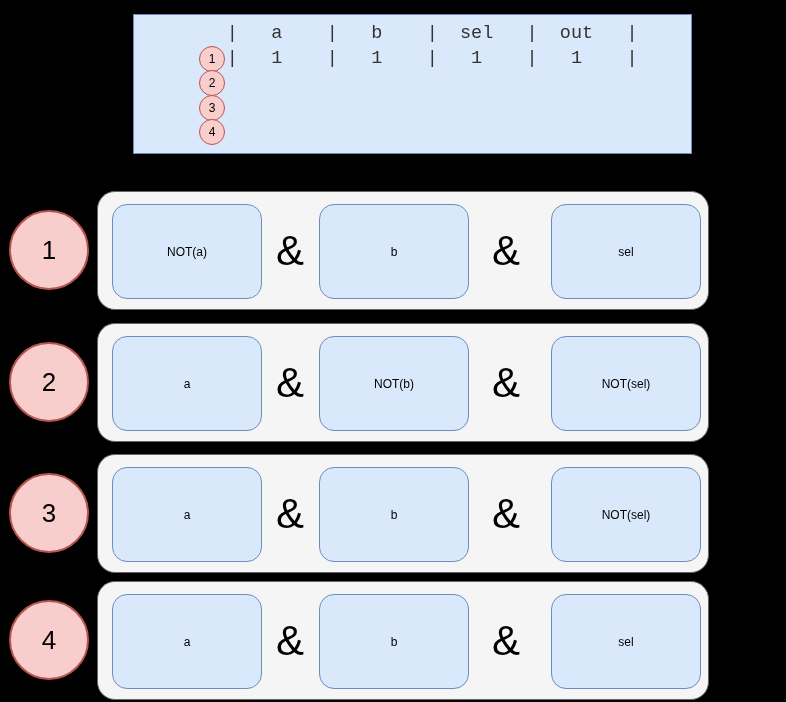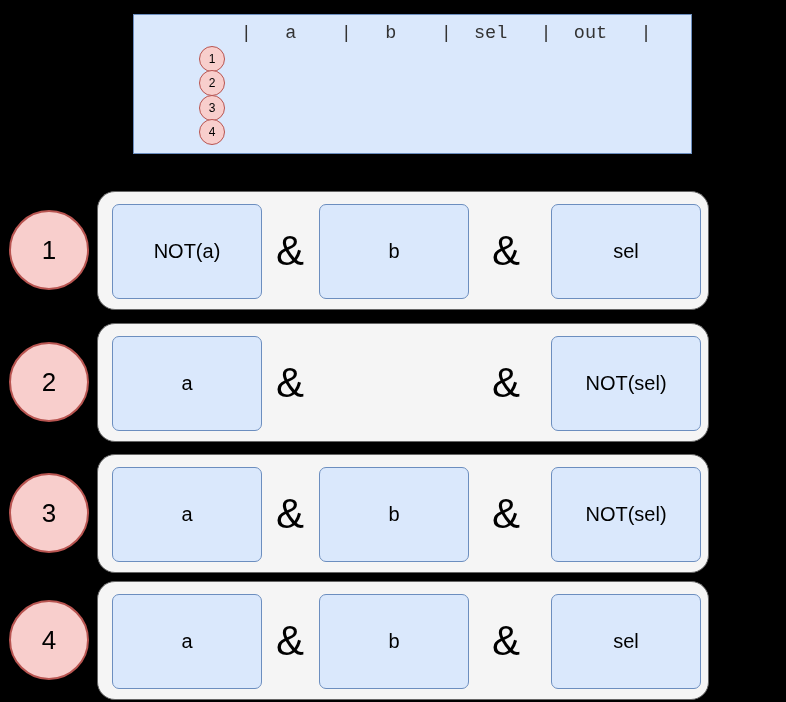--- a/index.html
+++ b/index.html
@@ -17,21 +17,21 @@
     position: absolute;
     left: 133px; top: 14px;
     width: 559px; height: 140px;
     background: #dae8fc;
     border: 1px solid #6c8ebf;
     box-sizing: border-box;
   }
   .tt-lines {
     position: absolute;
     left: 0; top: 7px;
-    padding-left: 18px;
+    padding-left: 4px;
   }
   .tt-line {
     font-family: "Liberation Mono", monospace;
     font-size: 18.5px;
     line-height: 24.5px;
     color: #333333;
     white-space: pre;
   }
   .mini-circle {
     position: absolute;
@@ -83,23 +83,23 @@
   .tr-3 { top: 454px; }
   .tr-4 { top: 581px; }
 
   .operand-box {
     position: absolute;
     top: 12px;
     width: 150px; height: 95px;
     box-sizing: border-box;
     background: #dae8fc;
     border: 1px solid #6c8ebf;
-    border-radius: 7px;
+    border-radius: 15px;
     display: flex; align-items: center; justify-content: center;
-    font-size: 20px;
+    font-size: 12px;
     color: #000;
   }
   .ob-1 { left: 14px; }
   .ob-2 { left: 221px; }
   .ob-3 { left: 453px; }
 
   .amp {
     position: absolute;
     top: 0; bottom: 0;
     width: 40px;
@@ -111,40 +111,42 @@
   .amp-2 { left: 388px; }
 </style>
 </head>
 <body>
 
 <div class="stage">
 
   <section class="truth-table">
     <div class="tt-lines">
       <div class="tt-line">        |   a    |   b    |  sel   |  out   |</div>
+      <div class="tt-line">        |   1    |   1    |   1    |   1    |</div>
     </div>
     <span class="mini-circle mc-1">1</span>
     <span class="mini-circle mc-2">2</span>
     <span class="mini-circle mc-3">3</span>
     <span class="mini-circle mc-4">4</span>
   </section>
 
   <div class="term-marker tm-1">1</div>
   <section class="term-row tr-1">
     <div class="operand-box ob-1">NOT(a)</div>
     <span class="amp amp-1">&amp;</span>
     <div class="operand-box ob-2">b</div>
     <span class="amp amp-2">&amp;</span>
     <div class="operand-box ob-3">sel</div>
   </section>
 
   <div class="term-marker tm-2">2</div>
   <section class="term-row tr-2">
     <div class="operand-box ob-1">a</div>
     <span class="amp amp-1">&amp;</span>
+    <div class="operand-box ob-2">NOT(b)</div>
     <span class="amp amp-2">&amp;</span>
     <div class="operand-box ob-3">NOT(sel)</div>
   </section>
 
   <div class="term-marker tm-3">3</div>
   <section class="term-row tr-3">
     <div class="operand-box ob-1">a</div>
     <span class="amp amp-1">&amp;</span>
     <div class="operand-box ob-2">b</div>
     <span class="amp amp-2">&amp;</span>

